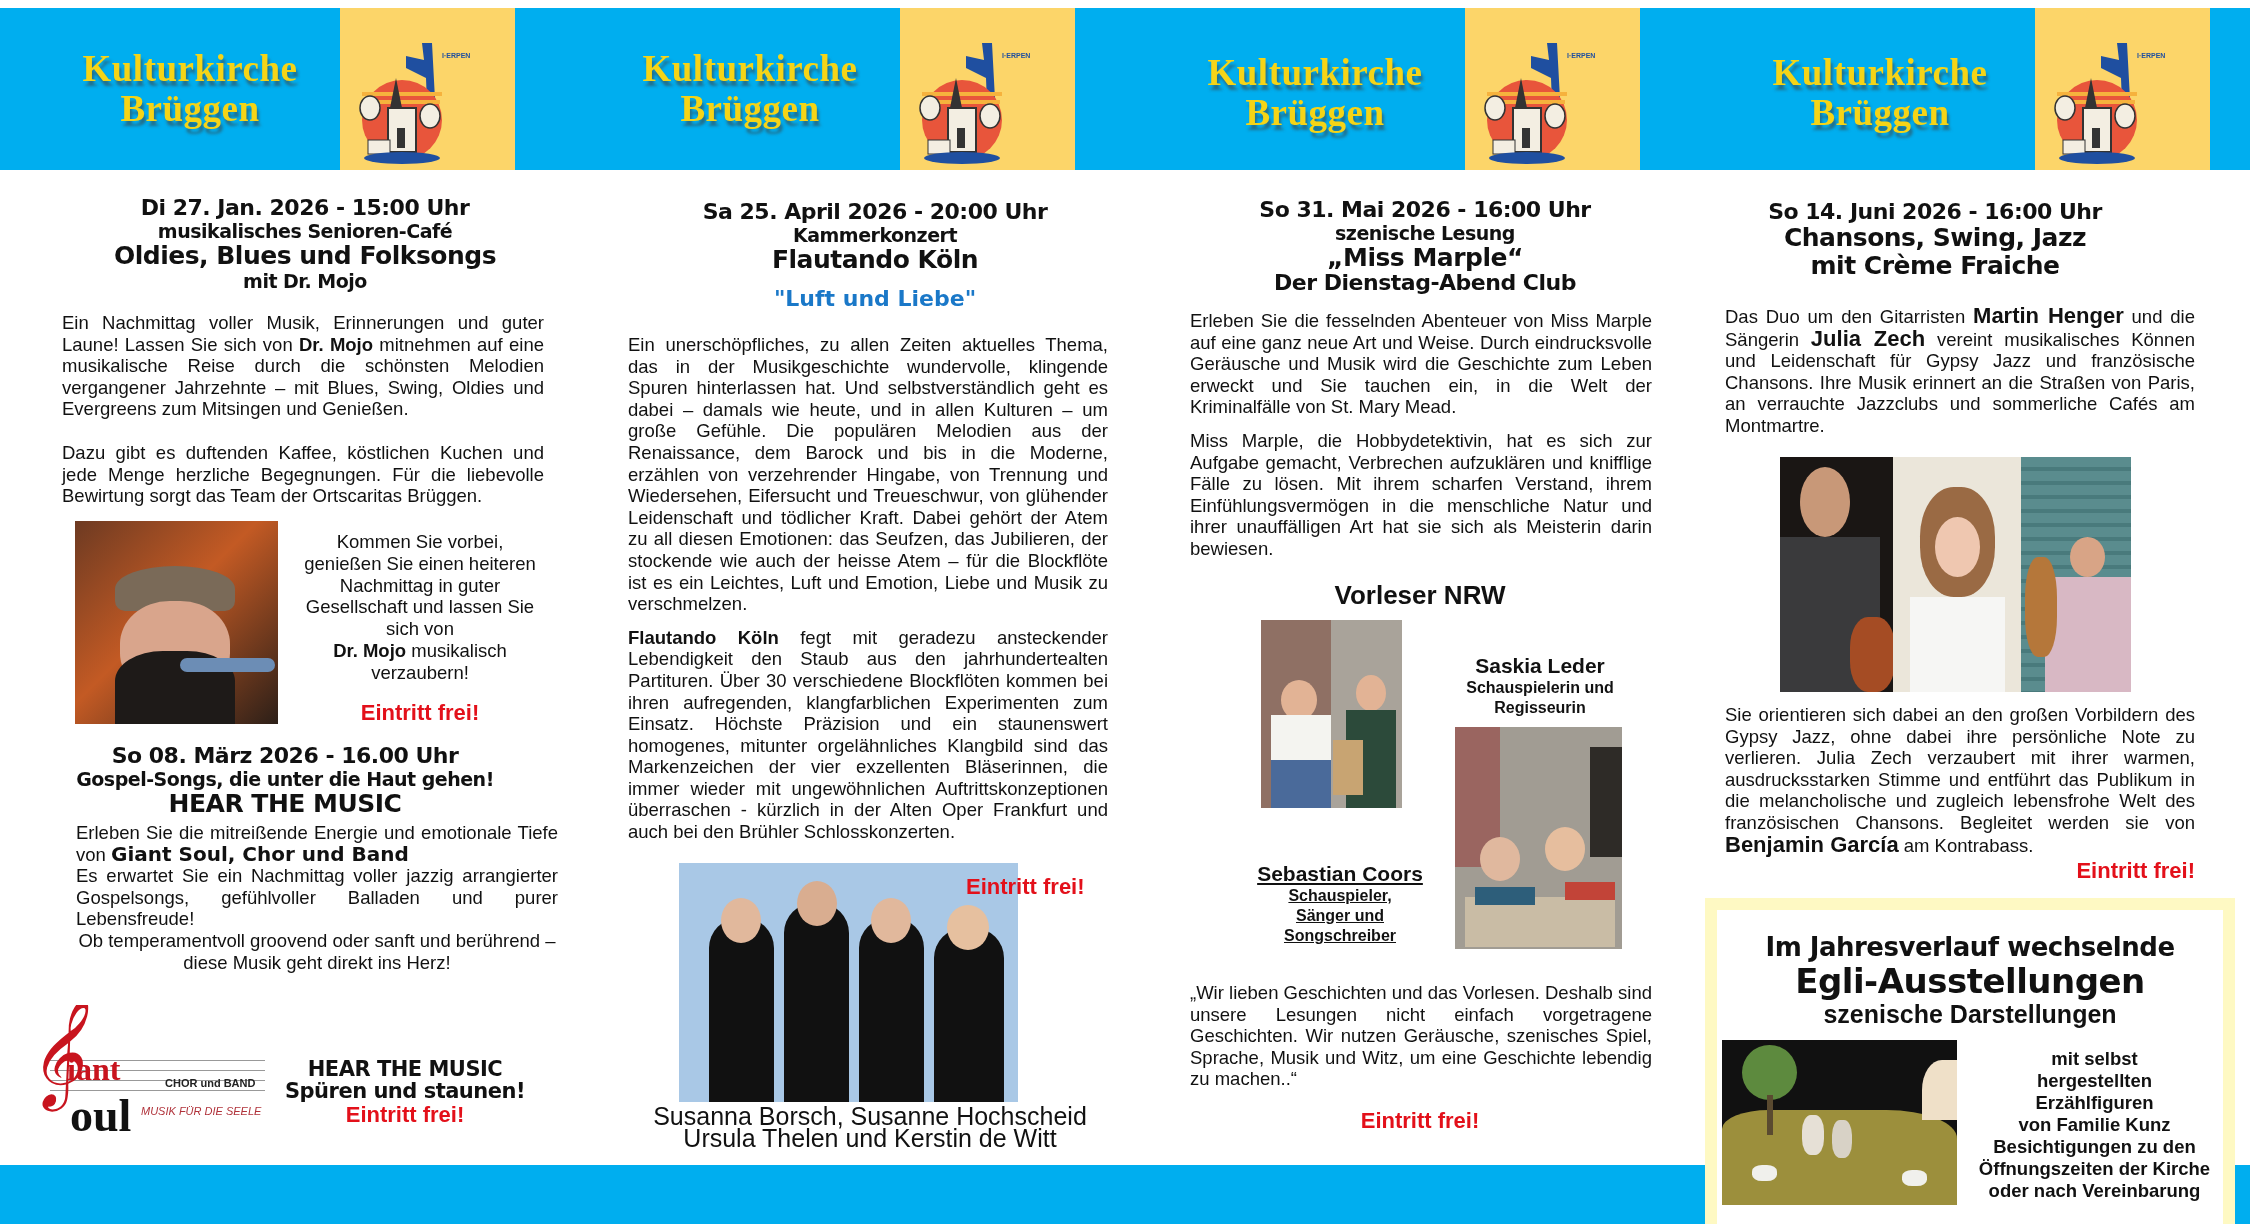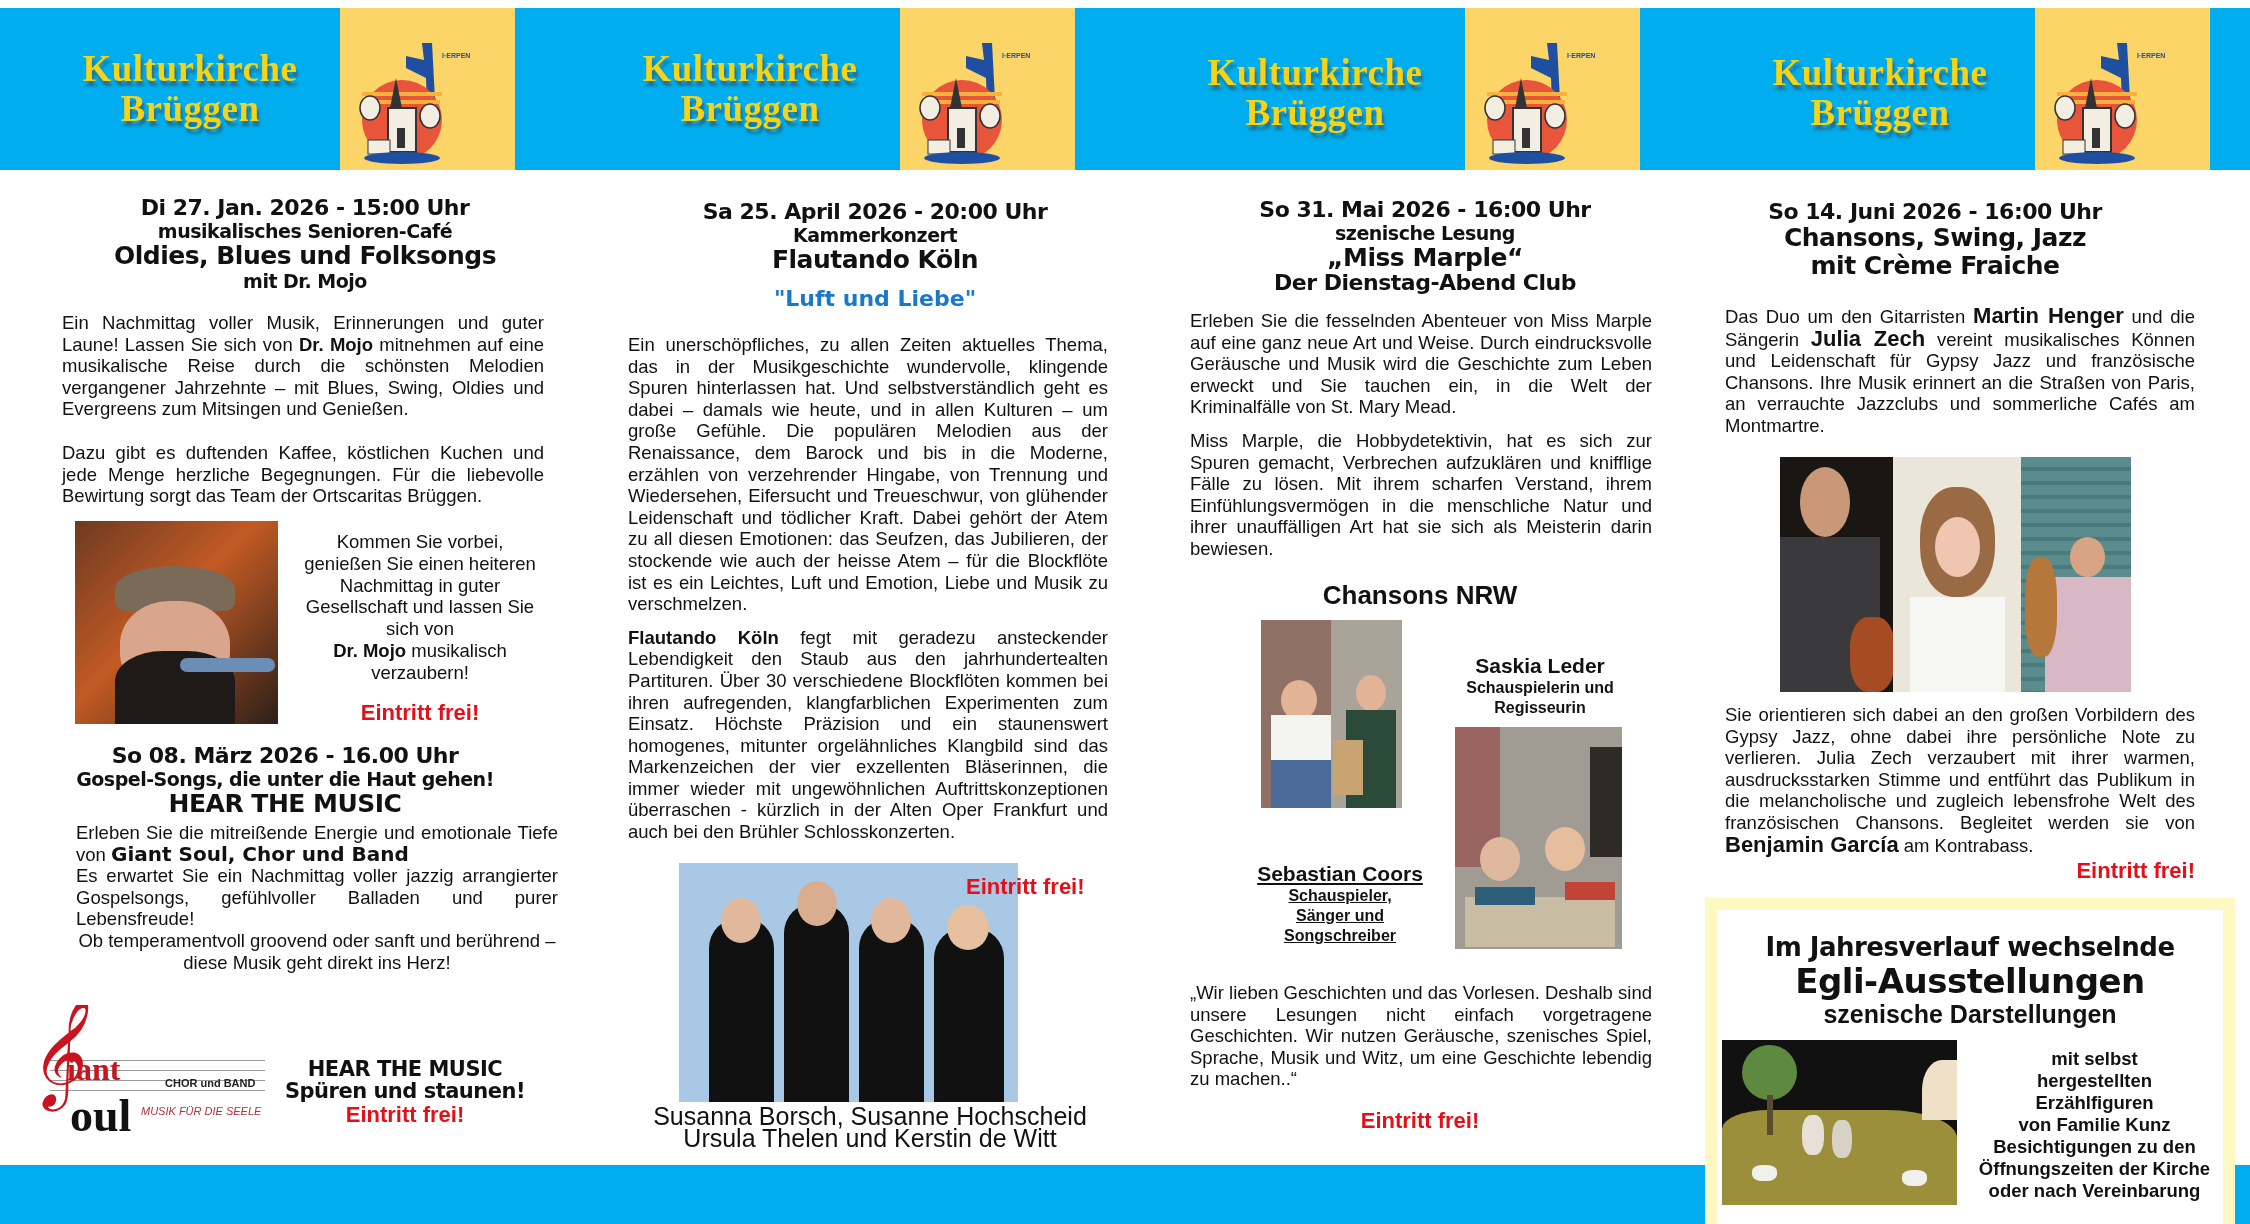--- a/index.html
+++ b/index.html
@@ -193,23 +193,23 @@
 </div>
 
 <div class="col center" style="left:1185px;width:480px;top:198px;">
   <div class="h-date">So 31. Mai 2026 - 16:00 Uhr</div>
   <div class="h-sub">szenische Lesung</div>
   <div class="h-big">„Miss Marple“</div>
   <div class="h-sub" style="font-size:22px;">Der Dienstag-Abend Club</div>
 </div>
 <div class="col body-text" style="left:1190px;width:462px;top:310px;">
   <div>Erleben Sie die fesselnden Abenteuer von Miss Marple auf eine ganz neue Art und Weise. Durch eindrucksvolle Geräusche und Musik wird die Geschichte zum Leben erweckt und Sie tauchen ein, in die Welt der Kriminalfälle von St. Mary Mead.</div>
-  <div style="margin-top:12px;">Miss Marple, die Hobbydetektivin, hat es sich zur Spuren gemacht, Verbrechen aufzuklären und knifflige Fälle zu lösen. Mit ihrem scharfen Verstand, ihrem Einfühlungsvermögen in die menschliche Natur und ihrer unauffälligen Art hat sie sich als Meisterin darin bewiesen.</div>
-</div>
-<div class="col center" style="left:1185px;width:470px;top:580px;font-weight:bold;font-size:26px;">Chansons NRW</div>
+  <div style="margin-top:12px;">Miss Marple, die Hobbydetektivin, hat es sich zur Aufgabe gemacht, Verbrechen aufzuklären und knifflige Fälle zu lösen. Mit ihrem scharfen Verstand, ihrem Einfühlungsvermögen in die menschliche Natur und ihrer unauffälligen Art hat sie sich als Meisterin darin bewiesen.</div>
+</div>
+<div class="col center" style="left:1185px;width:470px;top:580px;font-weight:bold;font-size:26px;">Vorleser NRW</div>
 <div class="photo" style="left:1261px;top:620px;width:141px;height:188px;background:#8f7064;">
   <div style="position:absolute;left:70px;top:0;width:71px;height:188px;background:#a9a39a;"></div>
   <div style="position:absolute;left:20px;top:60px;width:36px;height:40px;background:#e2b395;border-radius:50%;"></div>
   <div style="position:absolute;left:10px;top:95px;width:60px;height:50px;background:#f4f4f0;"></div>
   <div style="position:absolute;left:10px;top:140px;width:60px;height:48px;background:#4a6a9a;"></div>
   <div style="position:absolute;left:95px;top:55px;width:30px;height:36px;background:#e2b395;border-radius:50%;"></div>
   <div style="position:absolute;left:85px;top:90px;width:50px;height:98px;background:#2c4a3a;"></div>
   <div style="position:absolute;left:72px;top:120px;width:30px;height:55px;background:#c8a472;"></div>
 </div>
 <div class="col center" style="left:1220px;width:240px;top:862px;text-decoration:underline;">

